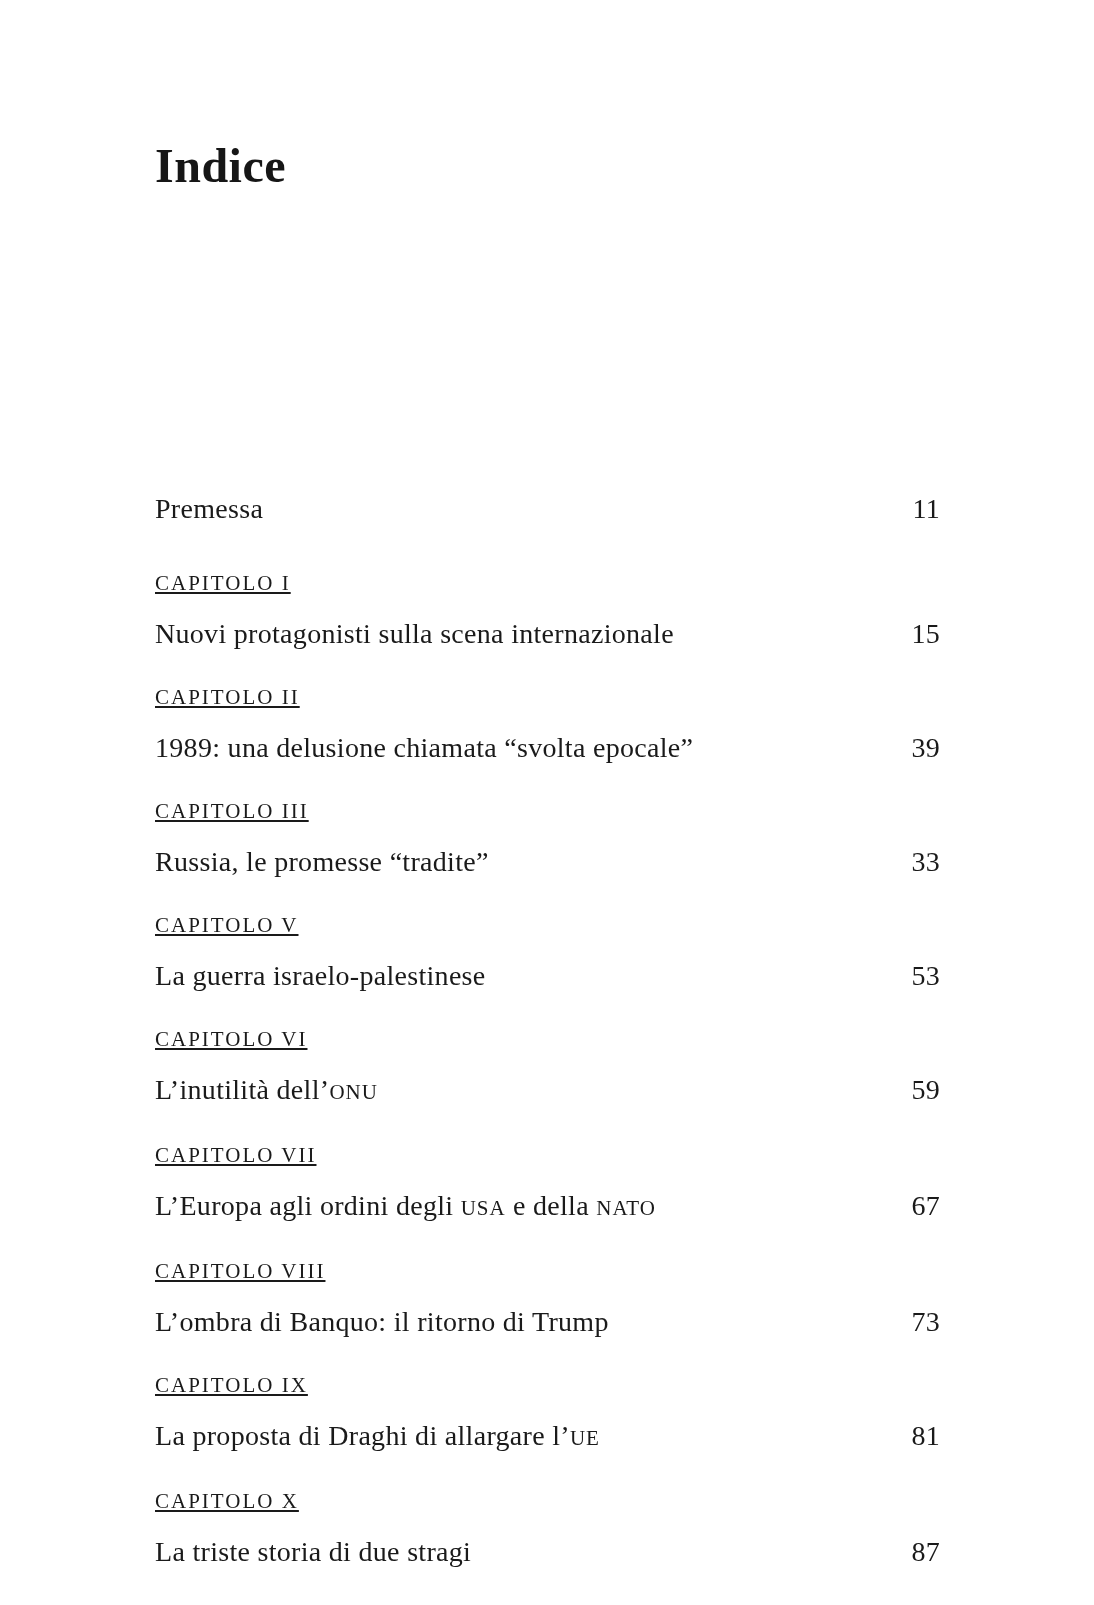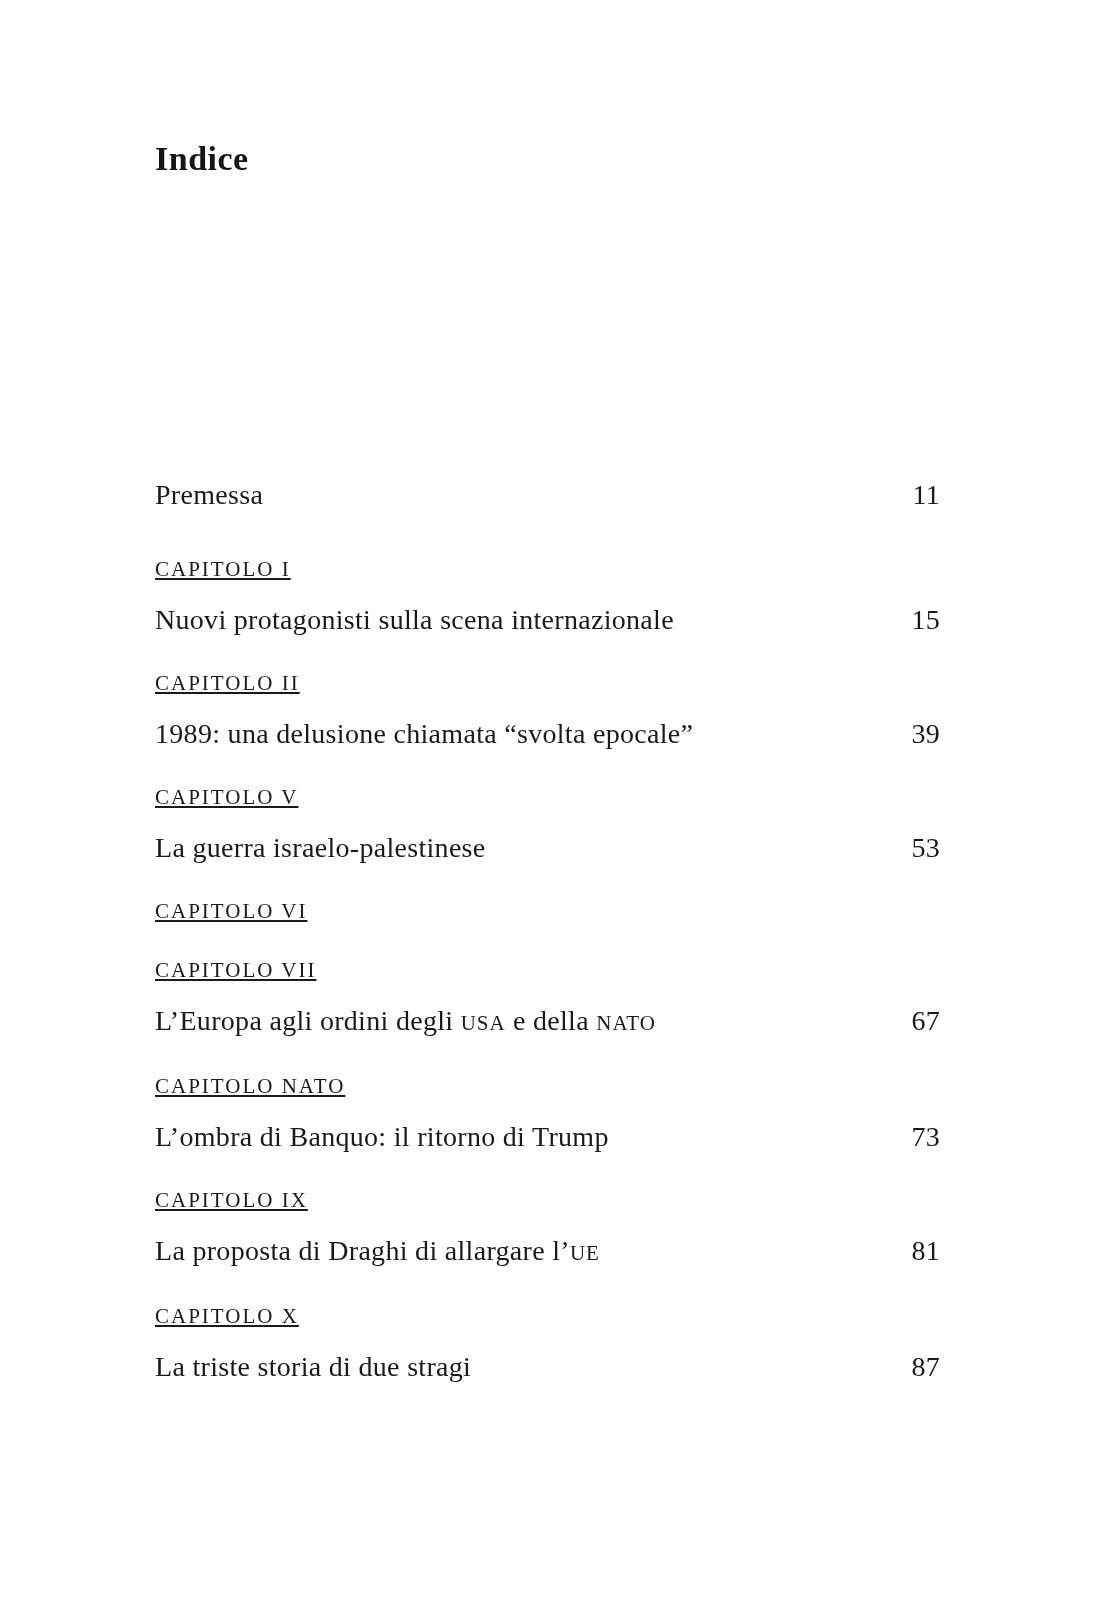--- a/index.html
+++ b/index.html
@@ -17,21 +17,21 @@
   }
   .page {
     position: absolute;
     left: 155px;
     top: 0;
     width: 785px; 
   }
   h1.book-index-title {
     margin: 0;
     padding-top: 142px;
-    font-size: 34px;
+    font-size: 48px;
     line-height: 1;
     font-weight: bold;
     letter-spacing: 0.5px;
     color: #161616;
   }
   .toc-list {
     margin-top: 282px;
   }
   .entry {
     margin-bottom: 31px;
@@ -92,44 +92,55 @@
   </div>
 
   <div class="entry">
     <div class="chapter-label">CAPITOLO II</div>
     <div class="entry-line">
       <span class="entry-title"><span>1989: una delusione chiamata “svolta epocale”</span></span>
       <span class="entry-page">39</span>
     </div>
   </div>
 
+  <div class="entry">
+    <div class="chapter-label">CAPITOLO III</div>
+    <div class="entry-line">
+      <span class="entry-title"><span>Russia, le promesse “tradite”</span></span>
+      <span class="entry-page">33</span>
+    </div>
+  </div>
 
 
   <div class="entry">
     <div class="chapter-label">CAPITOLO V</div>
     <div class="entry-line">
       <span class="entry-title"><span>La guerra israelo-palestinese</span></span>
       <span class="entry-page">53</span>
     </div>
   </div>
 
   <div class="entry">
     <div class="chapter-label">CAPITOLO VI</div>
+    <div class="entry-line">
+      <span class="entry-title"><span>L’inutilità dell’</span><span class="sc">ONU</span></span>
+      <span class="entry-page">59</span>
+    </div>
   </div>
 
   <div class="entry">
     <div class="chapter-label">CAPITOLO VII</div>
     <div class="entry-line">
       <span class="entry-title"><span>L’Europa agli ordini degli </span><span class="sc">USA</span><span> e della </span><span class="sc">NATO</span></span>
       <span class="entry-page">67</span>
     </div>
   </div>
 
   <div class="entry">
-    <div class="chapter-label">CAPITOLO NATO</div>
+    <div class="chapter-label">CAPITOLO VIII</div>
     <div class="entry-line">
       <span class="entry-title"><span>L’ombra di Banquo: il ritorno di Trump</span></span>
       <span class="entry-page">73</span>
     </div>
   </div>
 
   <div class="entry">
     <div class="chapter-label">CAPITOLO IX</div>
     <div class="entry-line">
       <span class="entry-title"><span>La proposta di Draghi di allargare l’</span><span class="sc">UE</span></span>

